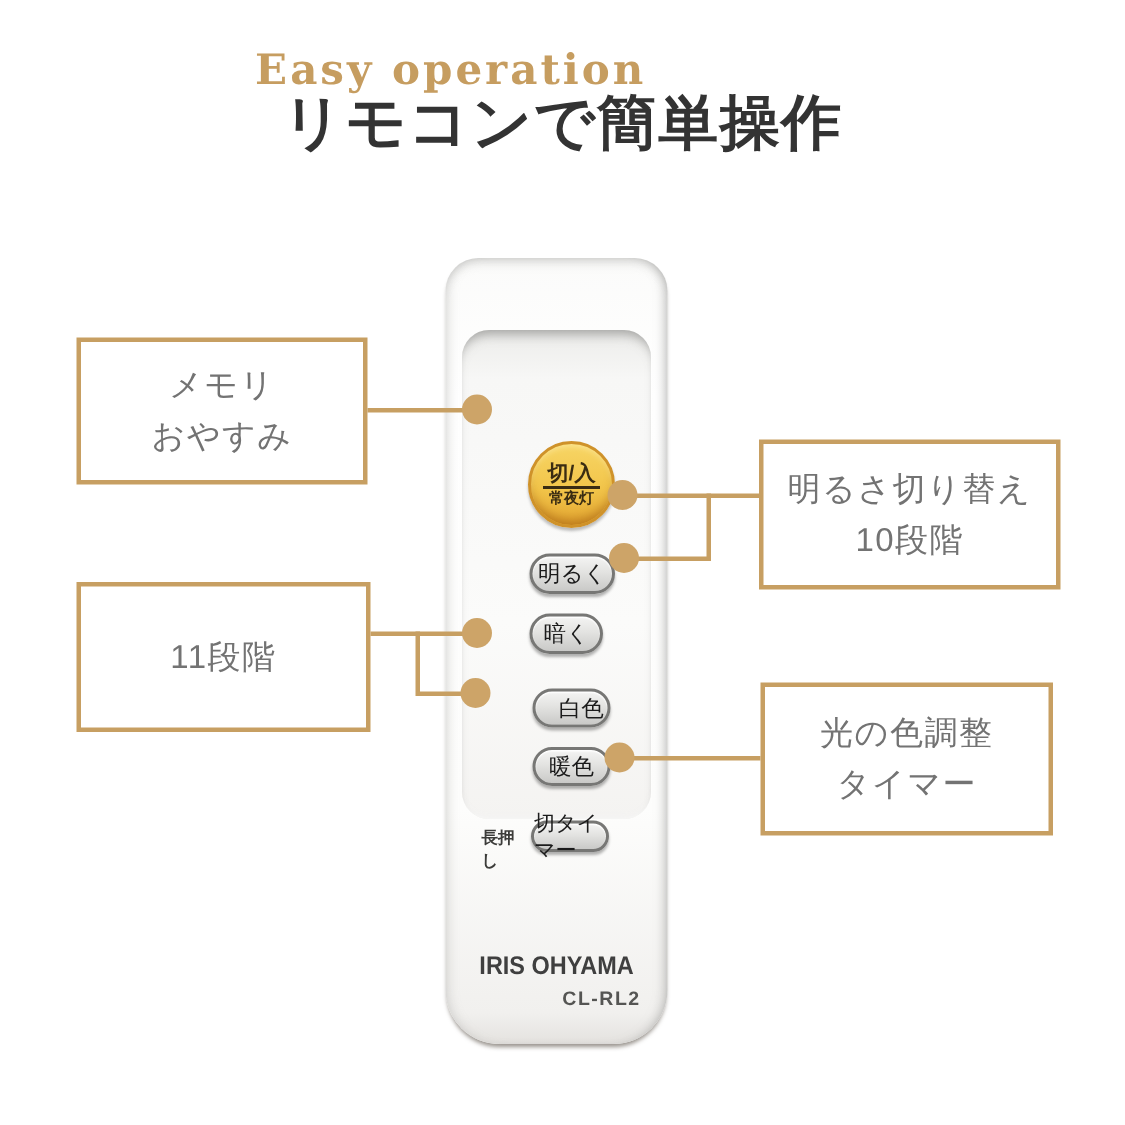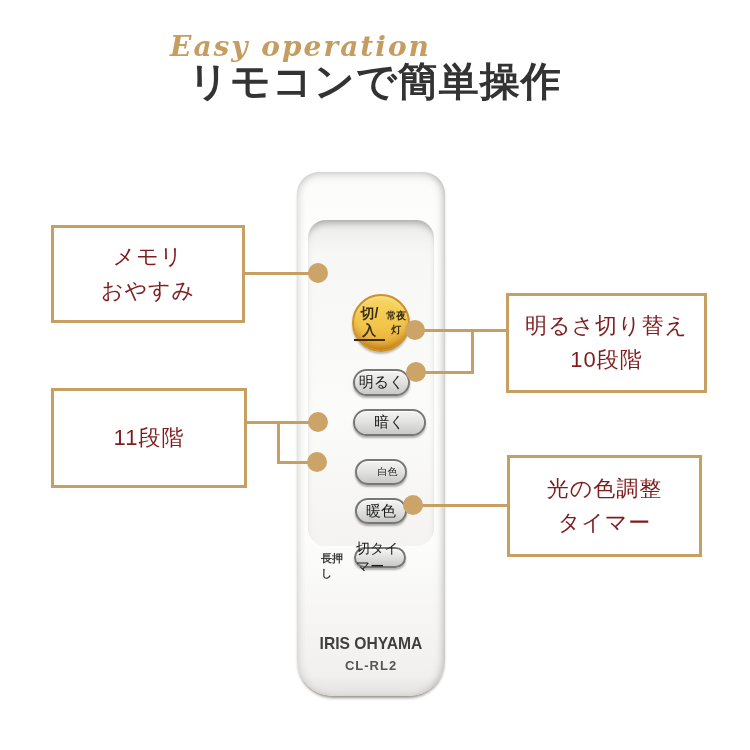--- a/index.html
+++ b/index.html
@@ -3,21 +3,21 @@
 <meta charset="utf-8">
 <style>
   html,body{margin:0;padding:0;background:#fff;}
   .canvas{
     position:relative;width:750px;height:750px;background:#ffffff;overflow:hidden;
     font-family:"Liberation Sans",sans-serif;
   }
   
   .eyebrow{
     position:absolute;left:0;top:30px;width:601px;text-align:center;
-    font-family:"DejaVu Serif",serif;font-style:italic;font-weight:bold;
+    font-family:"DejaVu Serif",serif;font-weight:bold;
     font-size:28px;letter-spacing:2px;color:#c69d60;
   }
   .title{
     position:absolute;left:0;top:54px;width:750px;margin:0;text-align:center;
     font-size:40px;font-weight:bold;color:#333333;letter-spacing:1px;
   }
   
   .remote{
     position:absolute;left:297px;top:172px;width:148px;height:524px;
     background:linear-gradient(180deg,#fbfbfa 0%,#ffffff 18%,#fdfdfc 70%,#f1f0ee 96%,#e4e2df 100%);
@@ -36,58 +36,58 @@
       inset 0 7px 7px -4px rgba(110,110,108,.55),
       inset 0 -4px 5px -3px rgba(255,255,255,.9),
       inset 0 -2px 4px -2px rgba(150,150,148,.25);
   }
   
   .power-btn{
     position:absolute;left:44px;top:74px;width:58px;height:58px;border-radius:50%;
     background:linear-gradient(180deg,#f7d565 0%,#f2c54a 55%,#e5a832 100%);
     border:2px solid #cf922a;box-sizing:border-box;
     box-shadow:inset 0 -6px 7px -3px rgba(150,80,10,.55),inset 0 3px 4px -2px #fce79a,0 2px 2px rgba(0,0,0,.25);
-    display:flex;flex-direction:row;align-items:center;justify-content:center;
+    display:flex;flex-direction:column;align-items:center;justify-content:center;
     color:#3a2c12;text-align:center;
   }
   .power-top{font-size:14px;font-weight:bold;line-height:17px;border-bottom:2px solid #3a2c12;padding:0 3px;}
   .power-bottom{font-size:10px;font-weight:bold;line-height:14px;}
   
   .btn{
     position:absolute;box-sizing:border-box;
     background:linear-gradient(180deg,#f4f4f3 0%,#e3e3e1 45%,#c9c9c7 100%);
     border:2px solid #77777а;
     border:2px solid #777775;
     border-radius:14px;
     box-shadow:0 2px 2px rgba(0,0,0,.3),inset 0 1px 1px #ffffff;
     display:flex;align-items:center;justify-content:center;
     color:#1b1b1b;font-weight:normal;
   }
   .btn-brighter{left:45px;top:149px;width:57px;height:27px;font-size:15px;}
-  .btn-darker  {left:45px;top:189px;width:73px;height:27px;font-size:15px;justify-content:center;}
-  .btn-white   {left:47px;top:239px;width:52px;height:26px;font-size:10px;padding-left:13px;}
+  .btn-darker  {left:45px;top:189px;width:49px;height:27px;font-size:15px;justify-content:center;}
+  .btn-white   {left:47px;top:239px;width:52px;height:26px;font-size:15px;padding-left:13px;}
   .btn-warm    {left:47px;top:278px;width:52px;height:26px;font-size:15px;}
   .btn-timer   {left:46px;top:327px;width:52px;height:21px;font-size:14px;border-radius:11px;}
   .longpress{
     position:absolute;left:13px;top:331px;width:32px;
     font-size:11px;font-weight:bold;color:#3c3c3a;letter-spacing:0;
   }
   .brand{
     position:absolute;left:0;top:462px;width:148px;text-align:center;
     font-size:17px;font-weight:bold;letter-spacing:0;color:#3f3f3f;
     transform:scaleX(.92);
   }
   .model{
     position:absolute;left:0;top:486px;width:148px;text-align:center;
-    font-size:13px;font-weight:bold;letter-spacing:1px;color:#555553;
+    font-size:13px;font-weight:bold;letter-spacing:1px;color:#555553;padding-left:30px;
   }
   
   .callout{
     position:absolute;box-sizing:border-box;border:3px solid #c79f62;background:#ffffff;
-    color:#7f1d1d;display:flex;flex-direction:column;align-items:center;justify-content:center;
+    color:#737373;display:flex;flex-direction:column;align-items:center;justify-content:center;
     font-size:22px;line-height:34px;text-align:left;letter-spacing:1px;
   }
   .co-memory    {left:51px; top:225px;width:194px;height:98px;}
   .co-brightness{left:506px;top:293px;width:201px;height:100px;}
   .co-color     {left:51px; top:388px;width:196px;height:100px;}
   .co-timer     {left:507px;top:455px;width:195px;height:102px;}
   
   .line{position:absolute;background:#c79f62;}
   .l-mem     {left:245px;top:272px;width:73px;height:3px;}
   .l-br-top  {left:415px;top:329px;width:91px;height:3px;}

